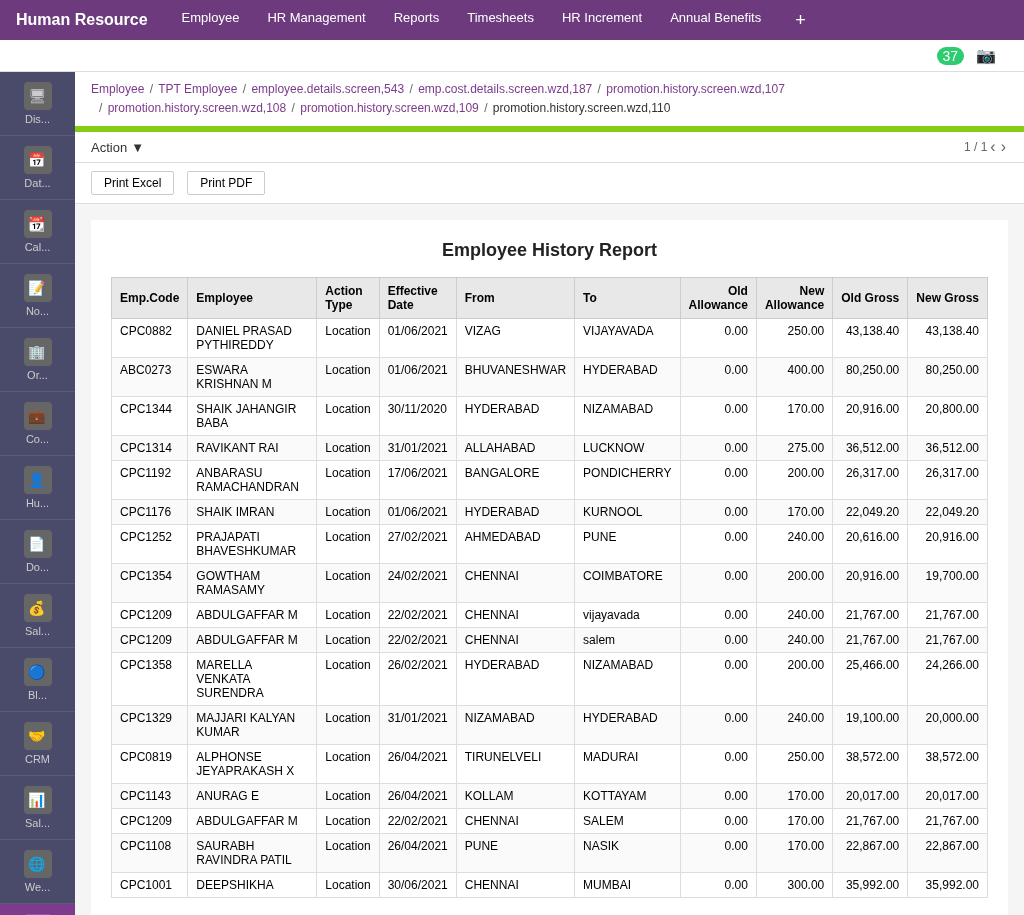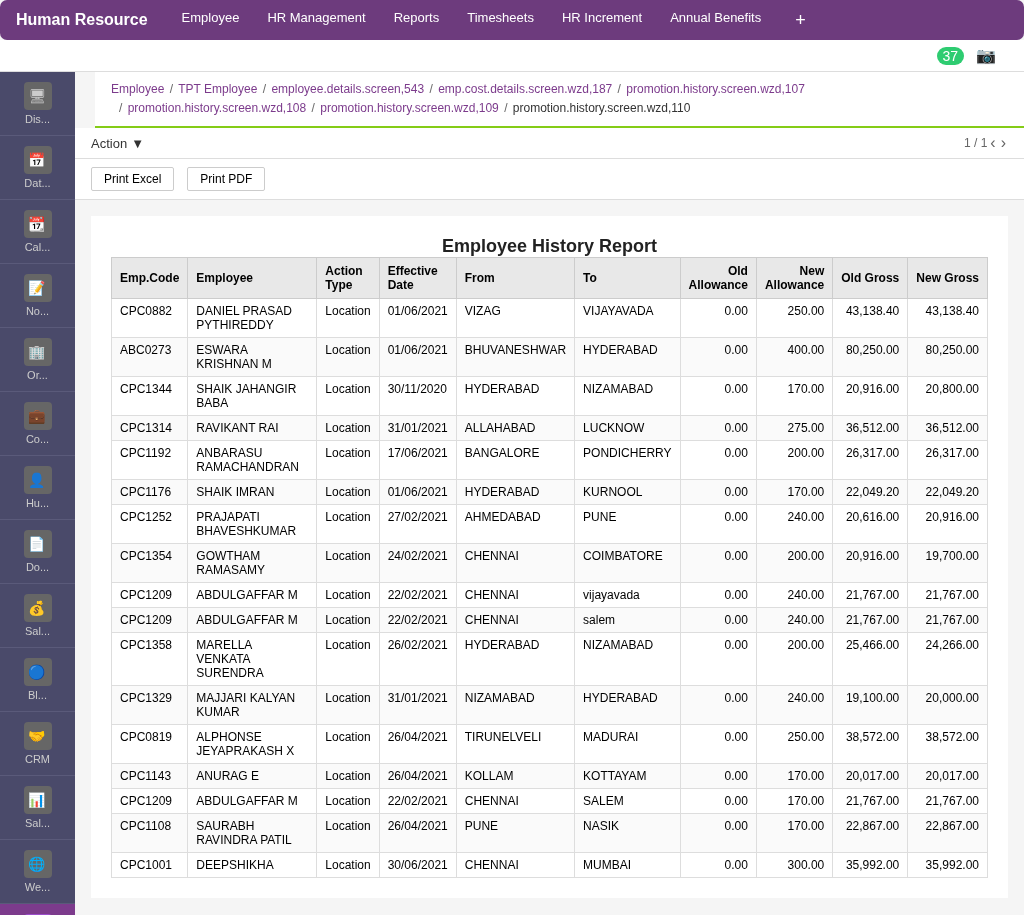--- a/index.html
+++ b/index.html
@@ -7,21 +7,20 @@
 
     
     .top-nav {
       background: #6d3b7d;
       color: white;
       display: flex;
       align-items: center;
       padding: 0 16px;
       height: 40px;
       flex-shrink: 0;
-      border-radius: 7px;
     }
     .top-nav .brand {
       font-size: 16px;
       font-weight: bold;
       color: white;
       margin-right: 30px;
       white-space: nowrap;
     }
     .top-nav .nav-items {
       display: flex;
@@ -110,23 +109,22 @@
       display: flex;
       flex-direction: column;
       overflow: hidden;
       background: #f5f5f5;
     }
 
     
     .breadcrumb-bar {
       background: white;
       padding: 8px 16px;
-      border-bottom: 2px solid #84cc16;
+      border-bottom: 6px solid #84cc16;
       flex-shrink: 0;
-      margin-left: 20px;
     }
     .breadcrumb {
       color: #7c3b8c;
       font-size: 12px;
       line-height: 1.6;
     }
     .breadcrumb span { color: #7c3b8c; cursor: pointer; }
     .breadcrumb .separator { color: #666; margin: 0 2px; }
     .breadcrumb .current { color: #333; }
 
@@ -192,20 +190,21 @@
     .report-container {
       background: white;
       padding: 20px;
       min-width: 800px;
     }
 
     .report-title {
       text-align: center;
       font-size: 18px;
       font-weight: bold;
+      margin-bottom: 16px;
       color: #222;
     }
 
     .report-table {
       width: 100%;
       border-collapse: collapse;
       font-size: 12px;
     }
 
     .report-table th {

